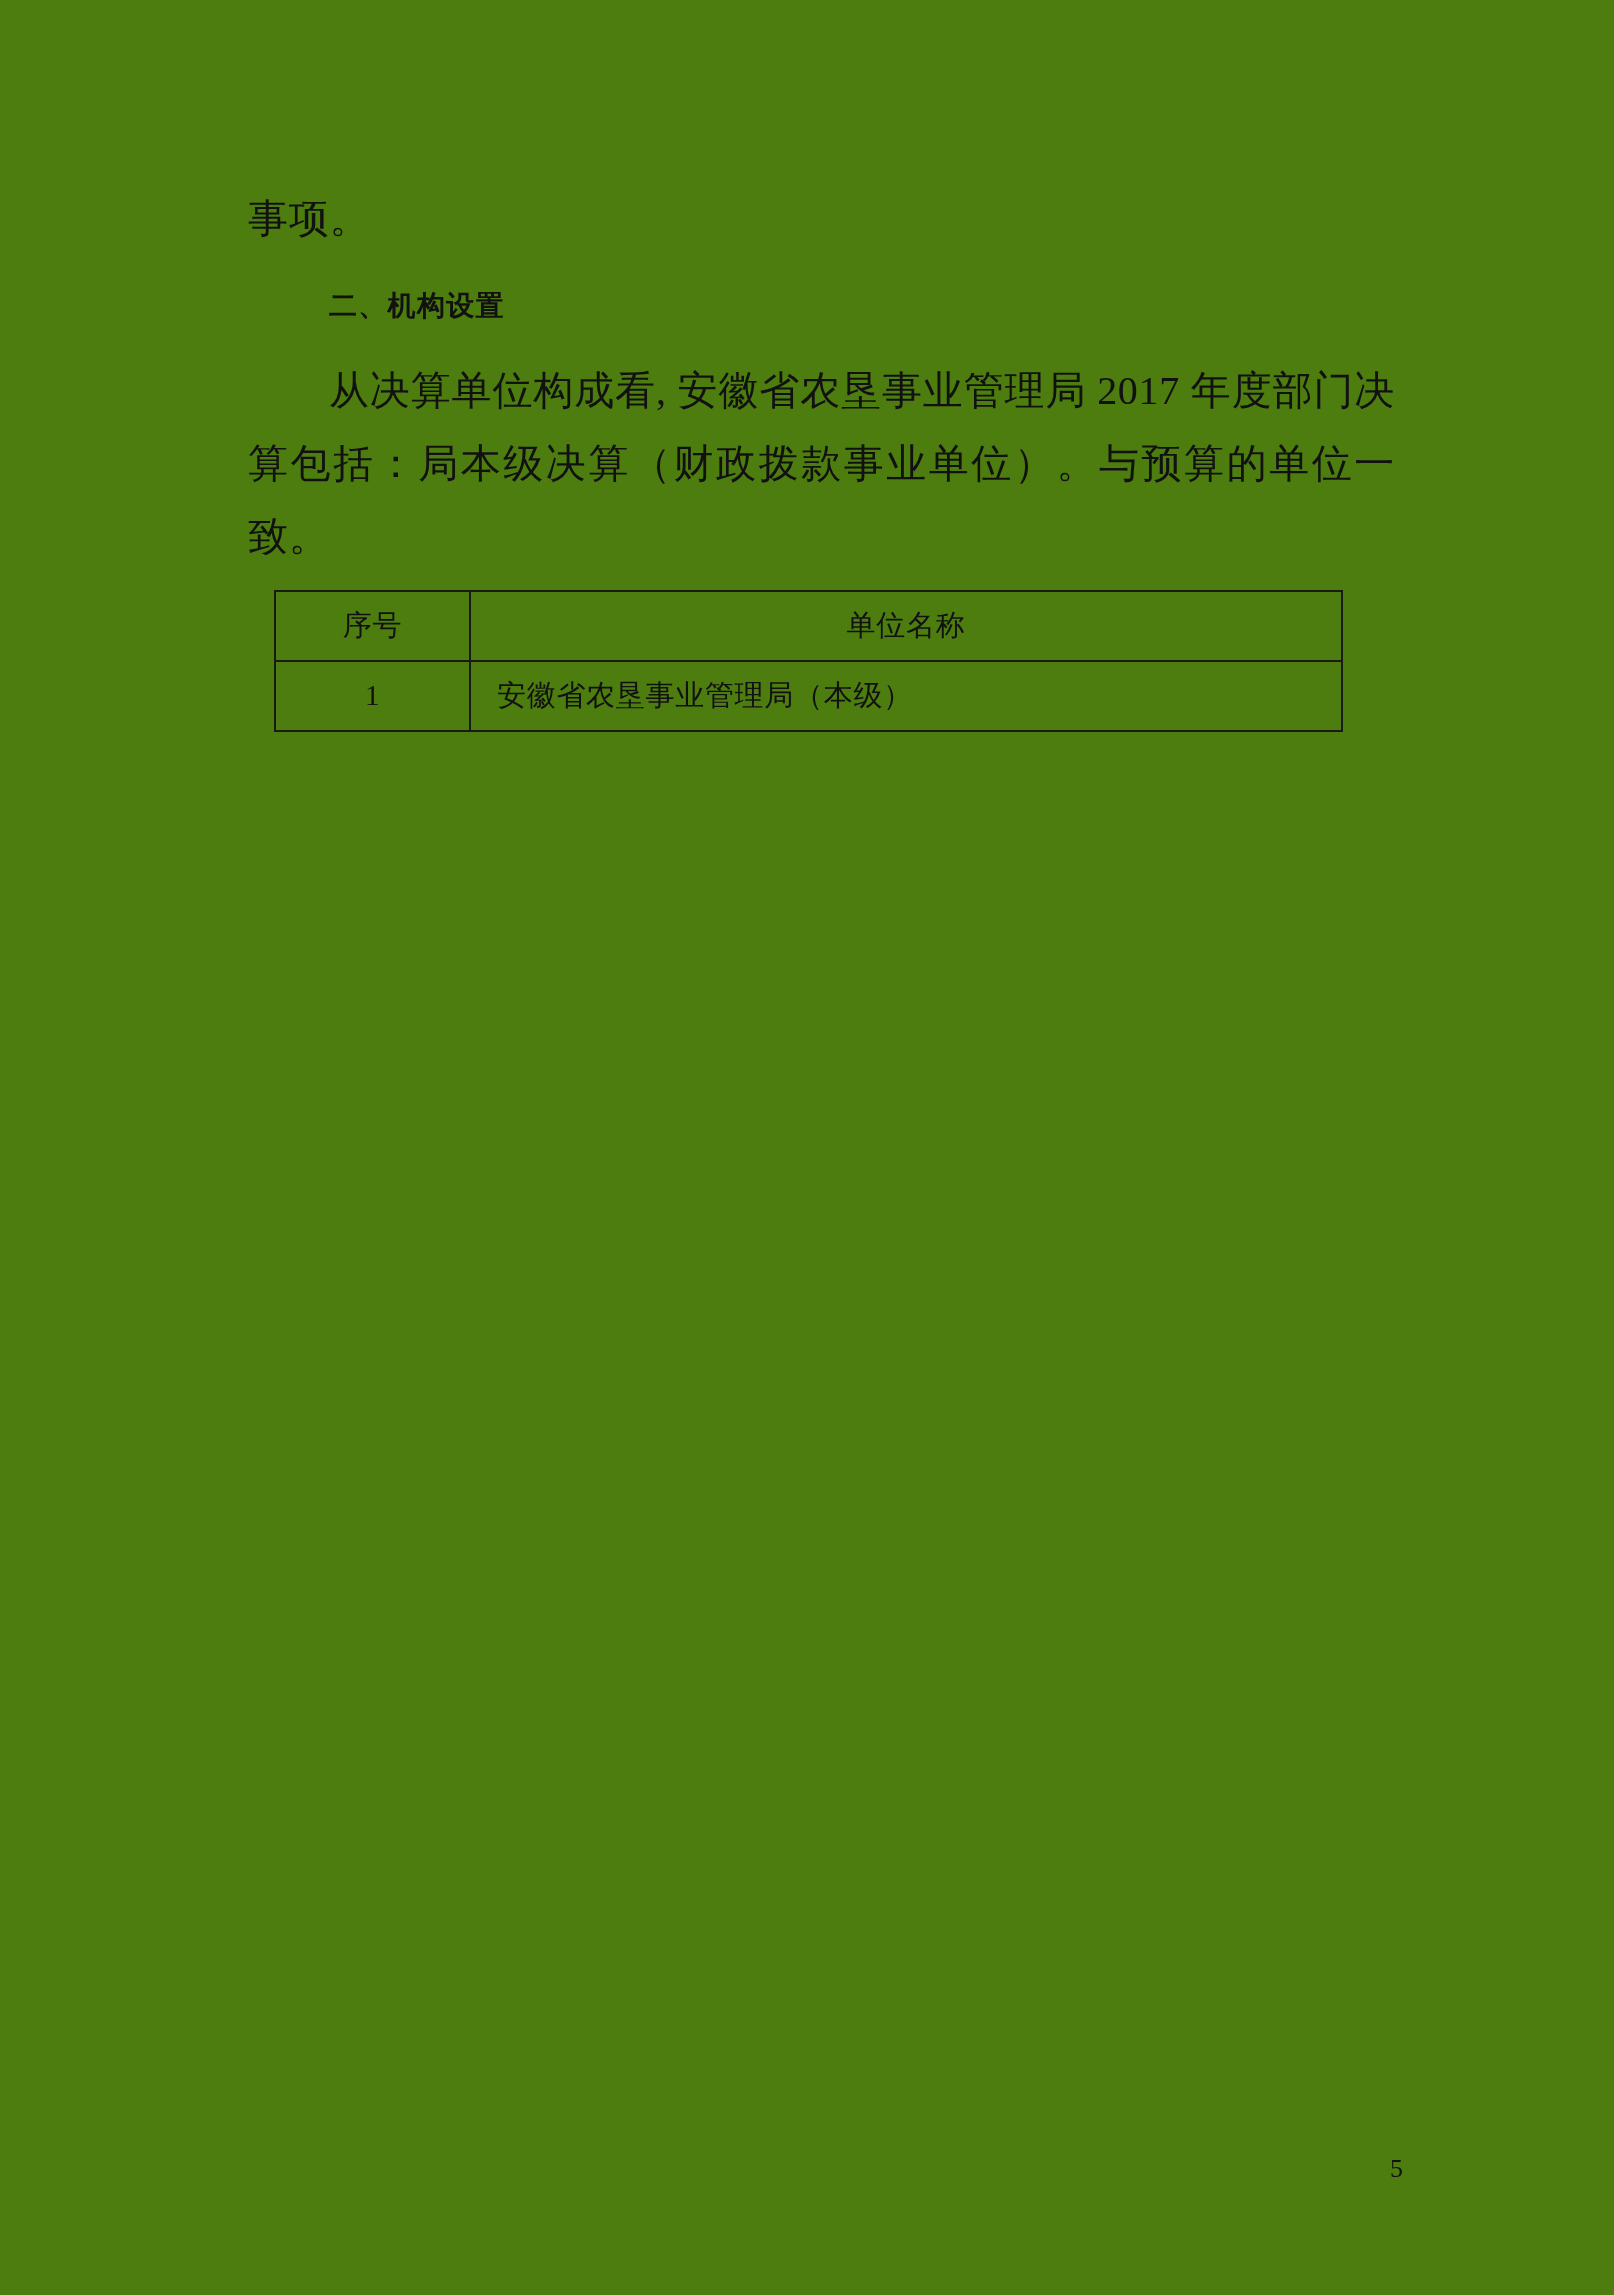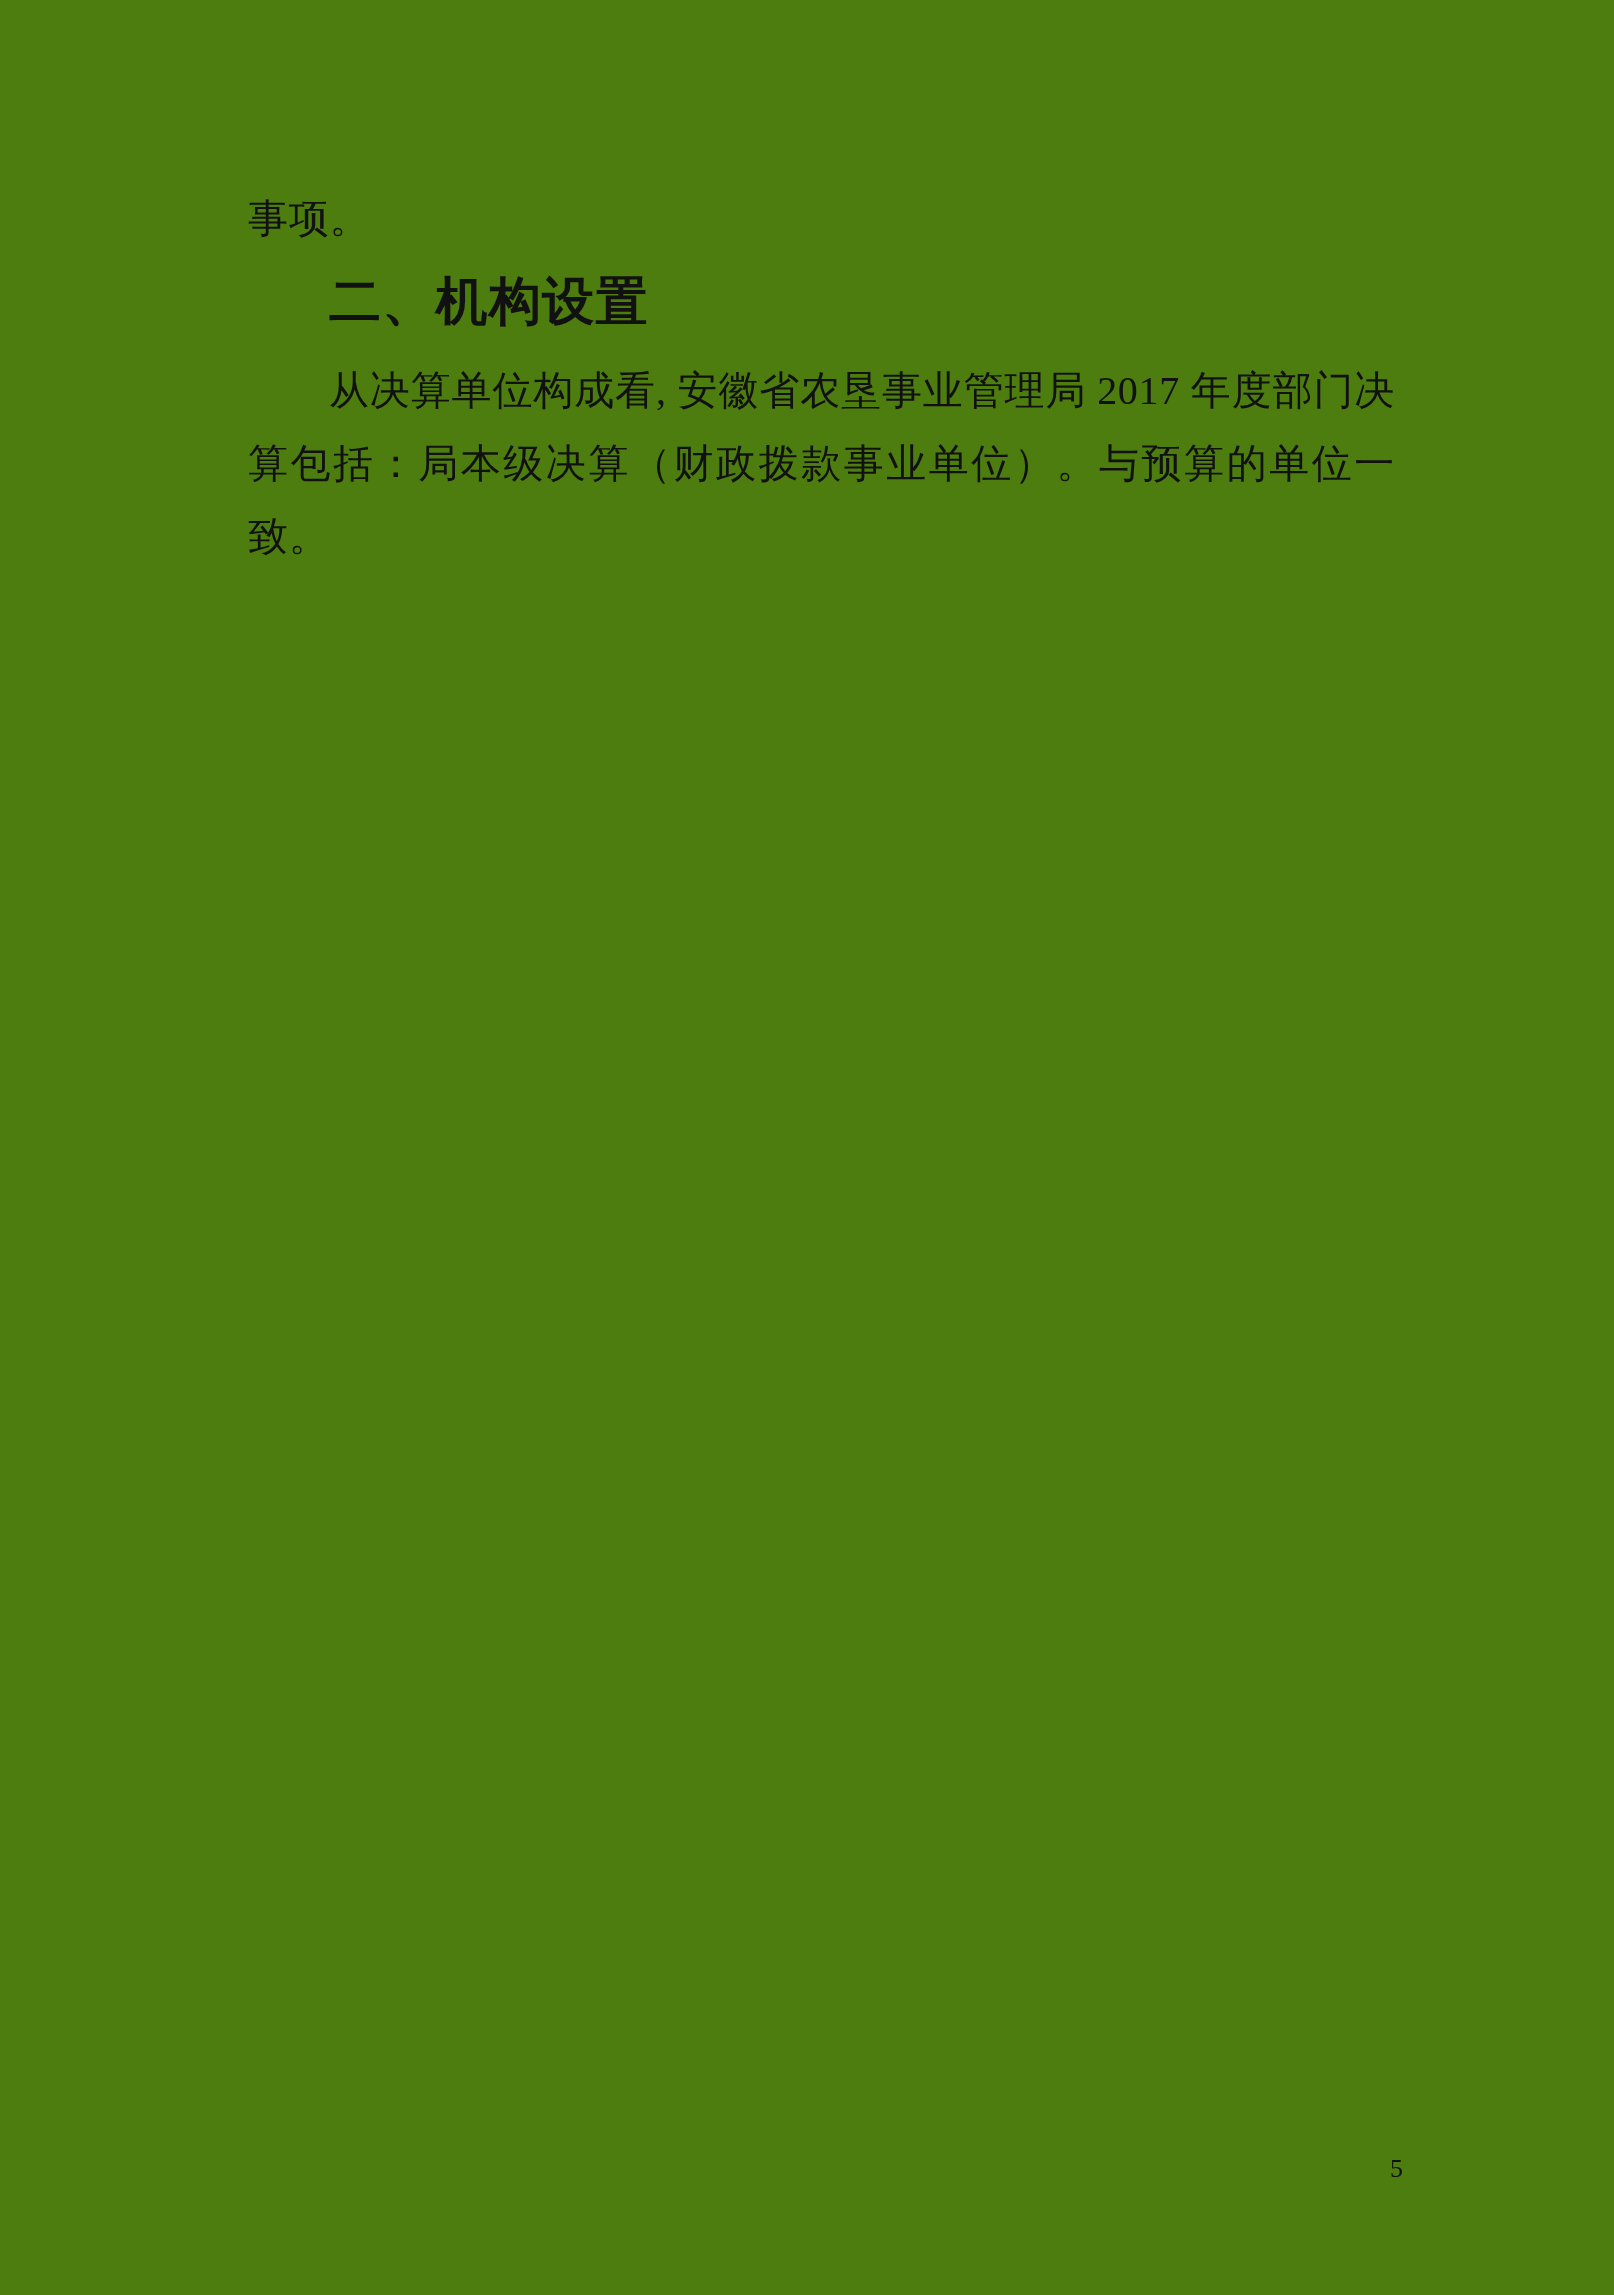--- a/index.html
+++ b/index.html
@@ -30,27 +30,27 @@
     line-height: 73px;
     letter-spacing: 0.7px;
     text-align: justify;
     margin: 0 0 1.3px 0;
     color: #111111;
   }
   .para.first-line-indent {
     text-indent: 81px;
   }
   .heading {
-    font-size: 52px;
+    font-size: 28px;
     line-height: 73px;
     font-weight: bold;
     letter-spacing: 1.3px;
     text-indent: 81px;
     margin: 14.3px 0 11.7px 0;
-    font-family: Liberation Mono, monospace;
+    font-family: Liberation Serif, serif;
   }
   .table-wrap {
     margin-top: 17px;
     margin-left: 26px;
     width: 1069px;
   }
   table.unit-table {
     border-collapse: collapse;
     width: 100%;
     table-layout: fixed;
@@ -87,19 +87,39 @@
 
   <div class="content">
 
     <p class="para">事项。</p>
 
     <h2 class="heading">二、机构设置</h2>
 
     <p class="para first-line-indent">从决算单位构成看, 安徽省农垦事业管理局 2017 年度部门决算包括：局本级决算（财政拨款事业单位）。与预算的单位一致。</p>
 
 
+    <div class="table-wrap">
+      <table class="unit-table">
+        <colgroup>
+          <col class="col-index">
+          <col class="col-name">
+        </colgroup>
+        <thead>
+          <tr>
+            <th>序号</th>
+            <th>单位名称</th>
+          </tr>
+        </thead>
+        <tbody>
+          <tr>
+            <td>1</td>
+            <td class="cell-name">安徽省农垦事业管理局（本级）</td>
+          </tr>
+        </tbody>
+      </table>
+    </div>
 
   </div>
 
   <div class="page-number">5</div>
 
 </div>
 
 
 </body></html>

